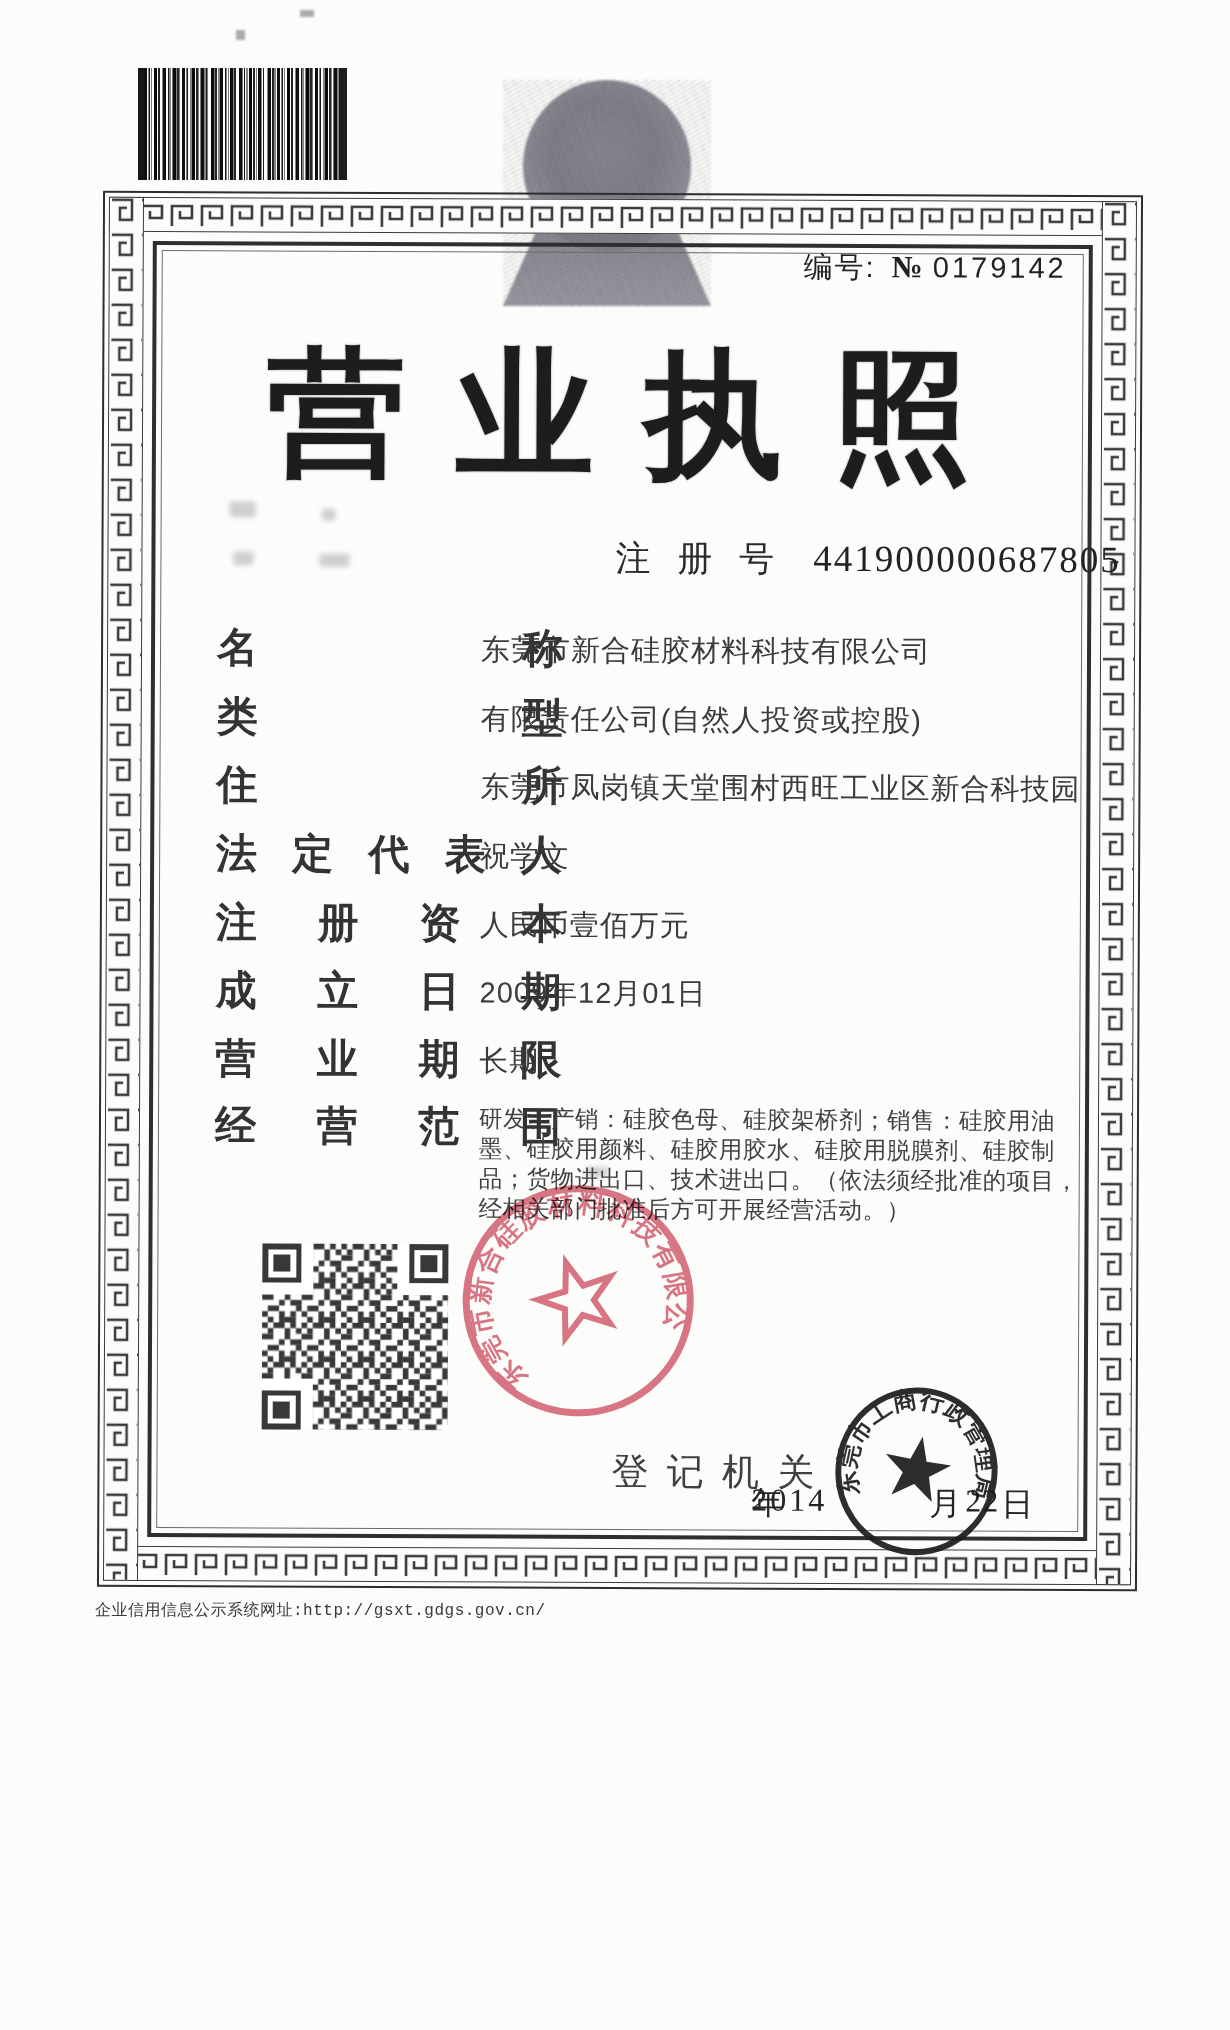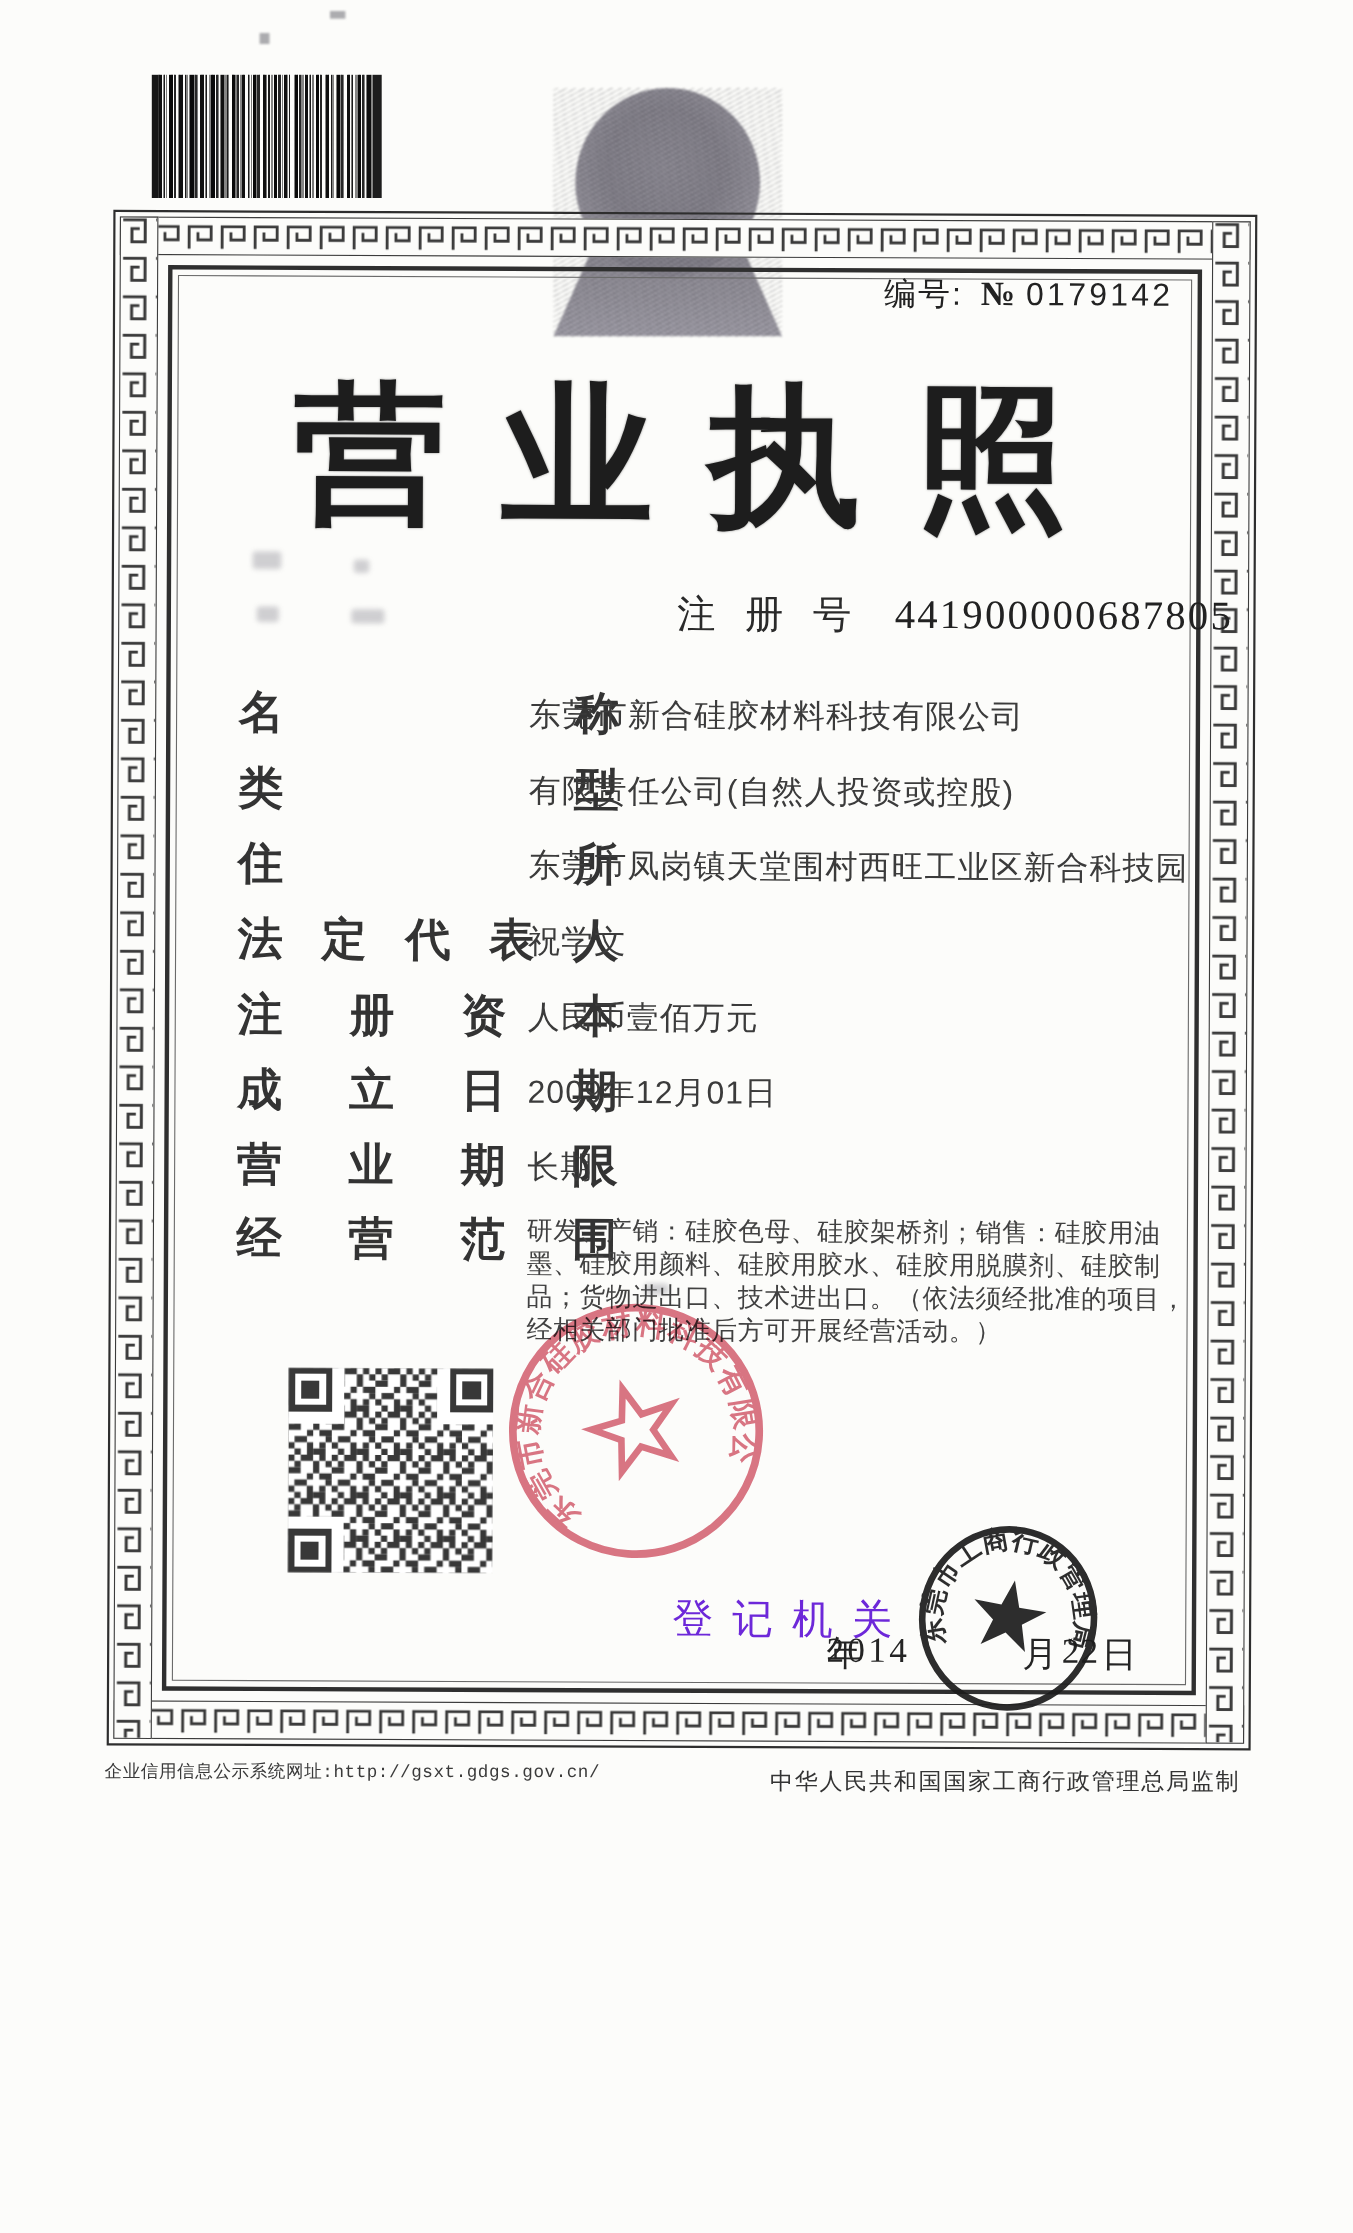--- a/index.html
+++ b/index.html
@@ -105,21 +105,21 @@
   .qr svg{ display:block; width:100%; height:100%; }
 
   
   .red-seal{ position:absolute; left:352px; top:980px; width:252px; height:252px;
     transform:rotate(-18deg); mix-blend-mode:multiply; opacity:.82; }
   .black-seal{ position:absolute; left:716px; top:1172px; width:202px; height:206px;
     transform:rotate(10deg); opacity:.92; z-index:5;}
 
   
   .registrar{ position:absolute; left:512px; top:1252px; font-size:37px; letter-spacing:4px;
-    color:#6d28d9; font-family:Liberation Serif, serif; white-space:nowrap;}
+    color:#404040; font-family:Liberation Sans, sans-serif; white-space:nowrap;}
   .dateline{ position:absolute; left:0; top:1286px; width:100%; height:46px;
     font-family:"Liberation Serif", serif; font-size:32px; color:#242424; z-index:2;}
   .dateline span{ position:absolute; white-space:nowrap;}
   .d-year{ left:652px; letter-spacing:3px;}
   .d-month{ left:830px;}
   .d-day{ left:866px; letter-spacing:1px;}
   .d-daylabel{ left:902px;}
 
   
   .footer-left{
@@ -310,15 +310,14 @@
           <path id="blackTextPath" d="M 48.9,135.2 A 61,63 0 1 1 153.1,135.2" fill="none"></path>
         </defs>
         <text font-size="24" fill="#1c1c1c" letter-spacing="0.5" font-family="Liberation Serif, serif" font-weight="bold">
           <textPath href="#blackTextPath" data-interactable="false">东莞市工商行政管理局</textPath>
         </text>
       </svg>
     </div>
   </div>
 
   <div class="footer-left" data-interactable="false">企业信用信息公示系统网址:http://gsxt.gdgs.gov.cn/</div>
-  <div class="footer-right" data-interactable="false">中华人民共和国国家工商行政管理总局监制</div>
 
 </div>
 
 </body></html>

